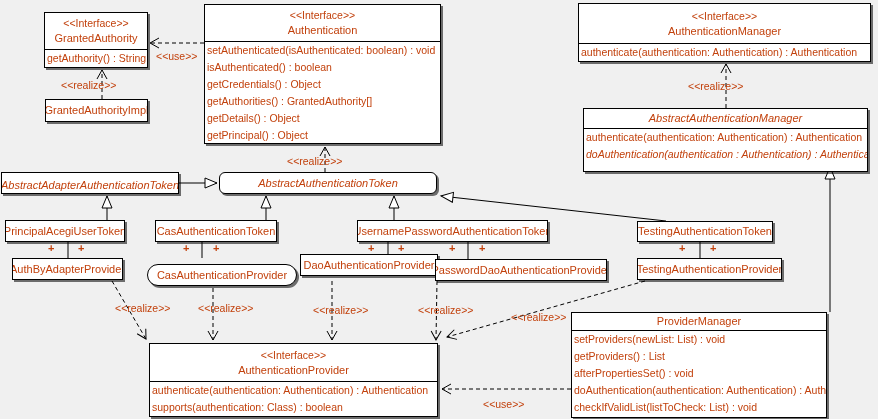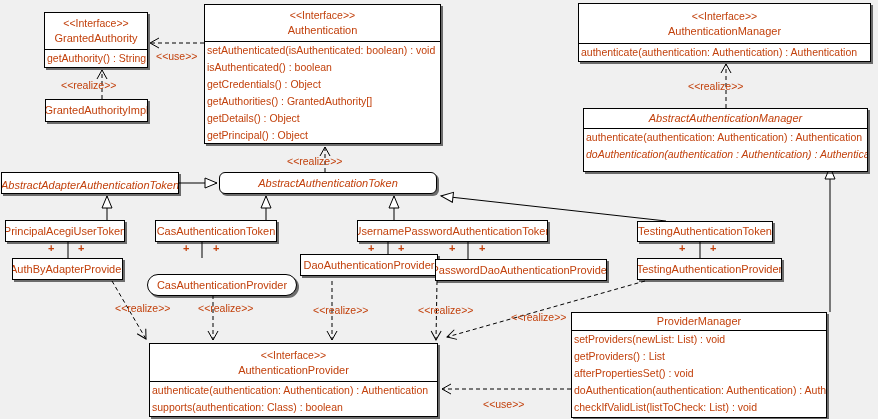--- a/index.html
+++ b/index.html
@@ -143,21 +143,21 @@
   <div class="cls single" style="left:357px;top:220px;width:191px;height:22px;">
     <span class="cname">UsernamePasswordAuthenticationToken</span>
   </div>
   <div class="cls single" style="left:637px;top:221px;width:136px;height:21px;">
     <span class="cname">TestingAuthenticationToken</span>
   </div>
 
   <div class="cls single" style="left:12px;top:258px;width:111px;height:22px;">
     <span class="cname">AuthByAdapterProvider</span>
   </div>
-  <div class="cls single" style="left:147px;top:274px;width:150px;height:22px;border-radius:11px;">
+  <div class="cls single" style="left:147px;top:264px;width:150px;height:22px;border-radius:11px;">
     <span class="cname">CasAuthenticationProvider</span>
   </div>
   <div class="cls single" style="left:300px;top:254px;width:138px;height:22px;">
     <span class="cname">DaoAuthenticationProvider</span>
   </div>
   <div class="cls single" style="left:435px;top:259px;width:172px;height:22px;">
     <span class="cname">PasswordDaoAuthenticationProvider</span>
   </div>
   <div class="cls single" style="left:637px;top:258px;width:145px;height:22px;">
     <span class="cname">TestingAuthenticationProvider</span>

